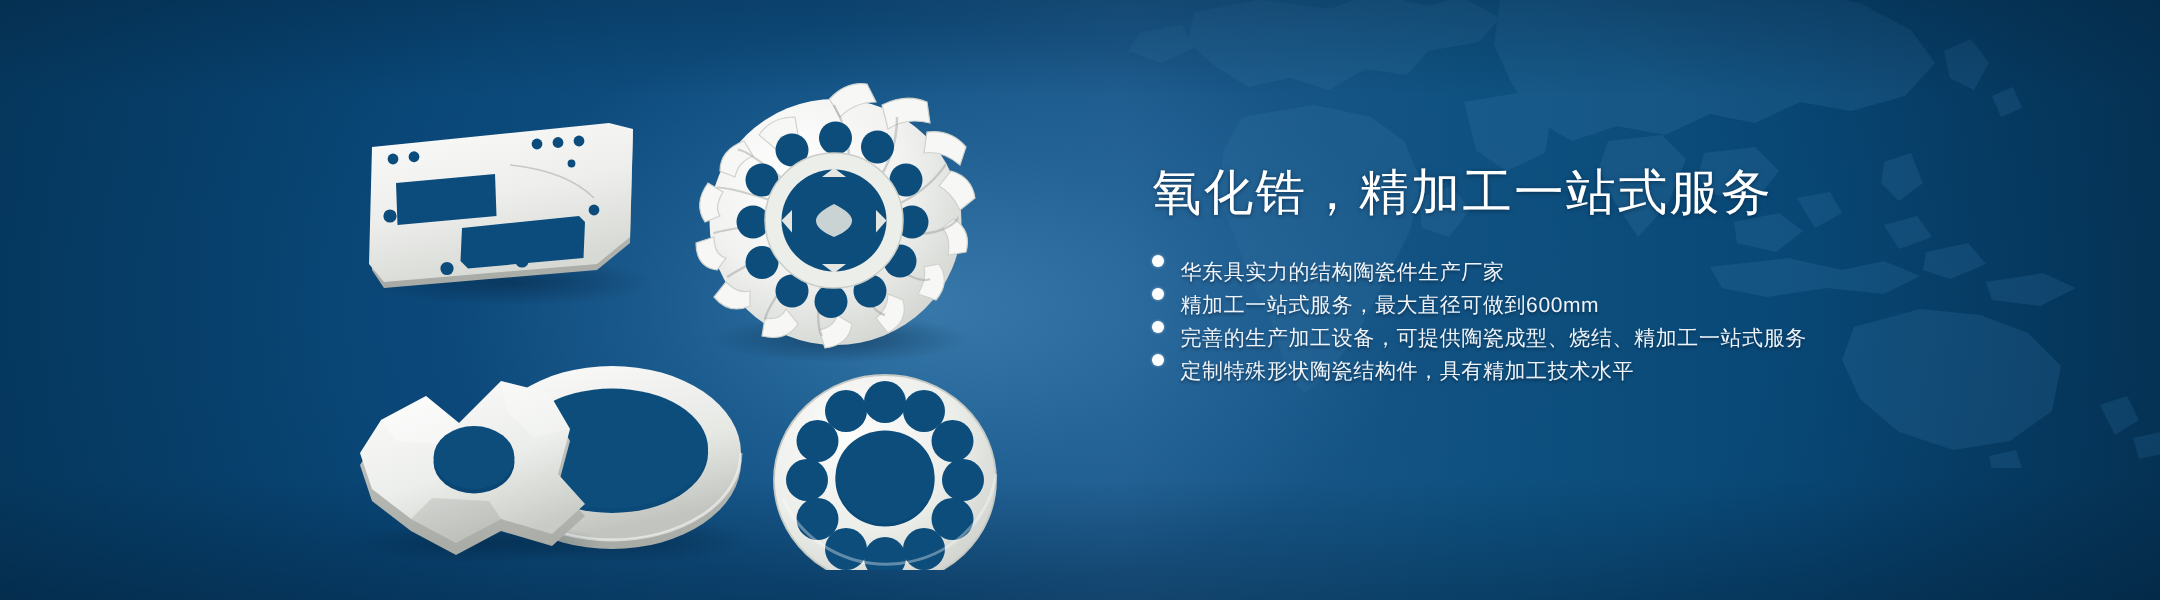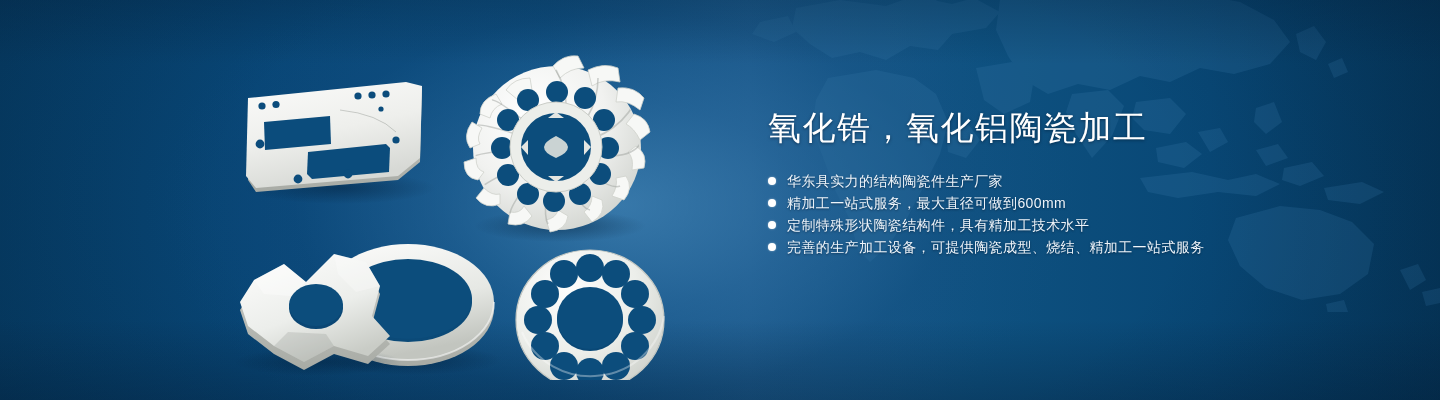--- a/index.html
+++ b/index.html
@@ -94,21 +94,20 @@
     text-shadow: 0 1px 3px rgba(0,20,40,0.55);
     white-space: nowrap;
   }
   .bullets {
     list-style: none;
     margin: 0;
     padding: 0;
   }
   .bullets li {
     display: flex;
-    align-items: center;
     height: 22px;
     margin-bottom: 0px;
   }
   .dot {
     width: 8px;
     height: 8px;
     border-radius: 50%;
     background: #ffffff;
     flex: 0 0 8px;
     margin-right: 11px;
@@ -345,34 +344,34 @@
         </g>
 
         <ellipse cx="76" cy="74" rx="33" ry="31" fill="#0a4876"></ellipse>
         <ellipse cx="76" cy="72" rx="33" ry="31" fill="#0c4d7c"></ellipse>
         <path d="M8 86 A74 70 0 0 0 150 70" fill="none" stroke="rgba(255,255,255,0.35)" stroke-width="2"></path>
       </g>
     </svg>
   </div>
 
   <div class="copy">
-    <h1 class="headline">氧化锆，氧化铝陶瓷加工</h1>
+    <h1 class="headline">氧化锆，精加工一站式服务</h1>
     <ul class="bullets">
       <li>
         <span class="dot"></span>
         <span class="bullet-text">华东具实力的结构陶瓷件生产厂家</span>
       </li>
       <li>
         <span class="dot"></span>
         <span class="bullet-text">精加工一站式服务，最大直径可做到600mm</span>
       </li>
       <li>
         <span class="dot"></span>
-        <span class="bullet-text">定制特殊形状陶瓷结构件，具有精加工技术水平</span>
+        <span class="bullet-text">完善的生产加工设备，可提供陶瓷成型、烧结、精加工一站式服务</span>
       </li>
       <li>
         <span class="dot"></span>
-        <span class="bullet-text">完善的生产加工设备，可提供陶瓷成型、烧结、精加工一站式服务</span>
+        <span class="bullet-text">定制特殊形状陶瓷结构件，具有精加工技术水平</span>
       </li>
     </ul>
   </div>
 
 </div>
 
 </body></html>

